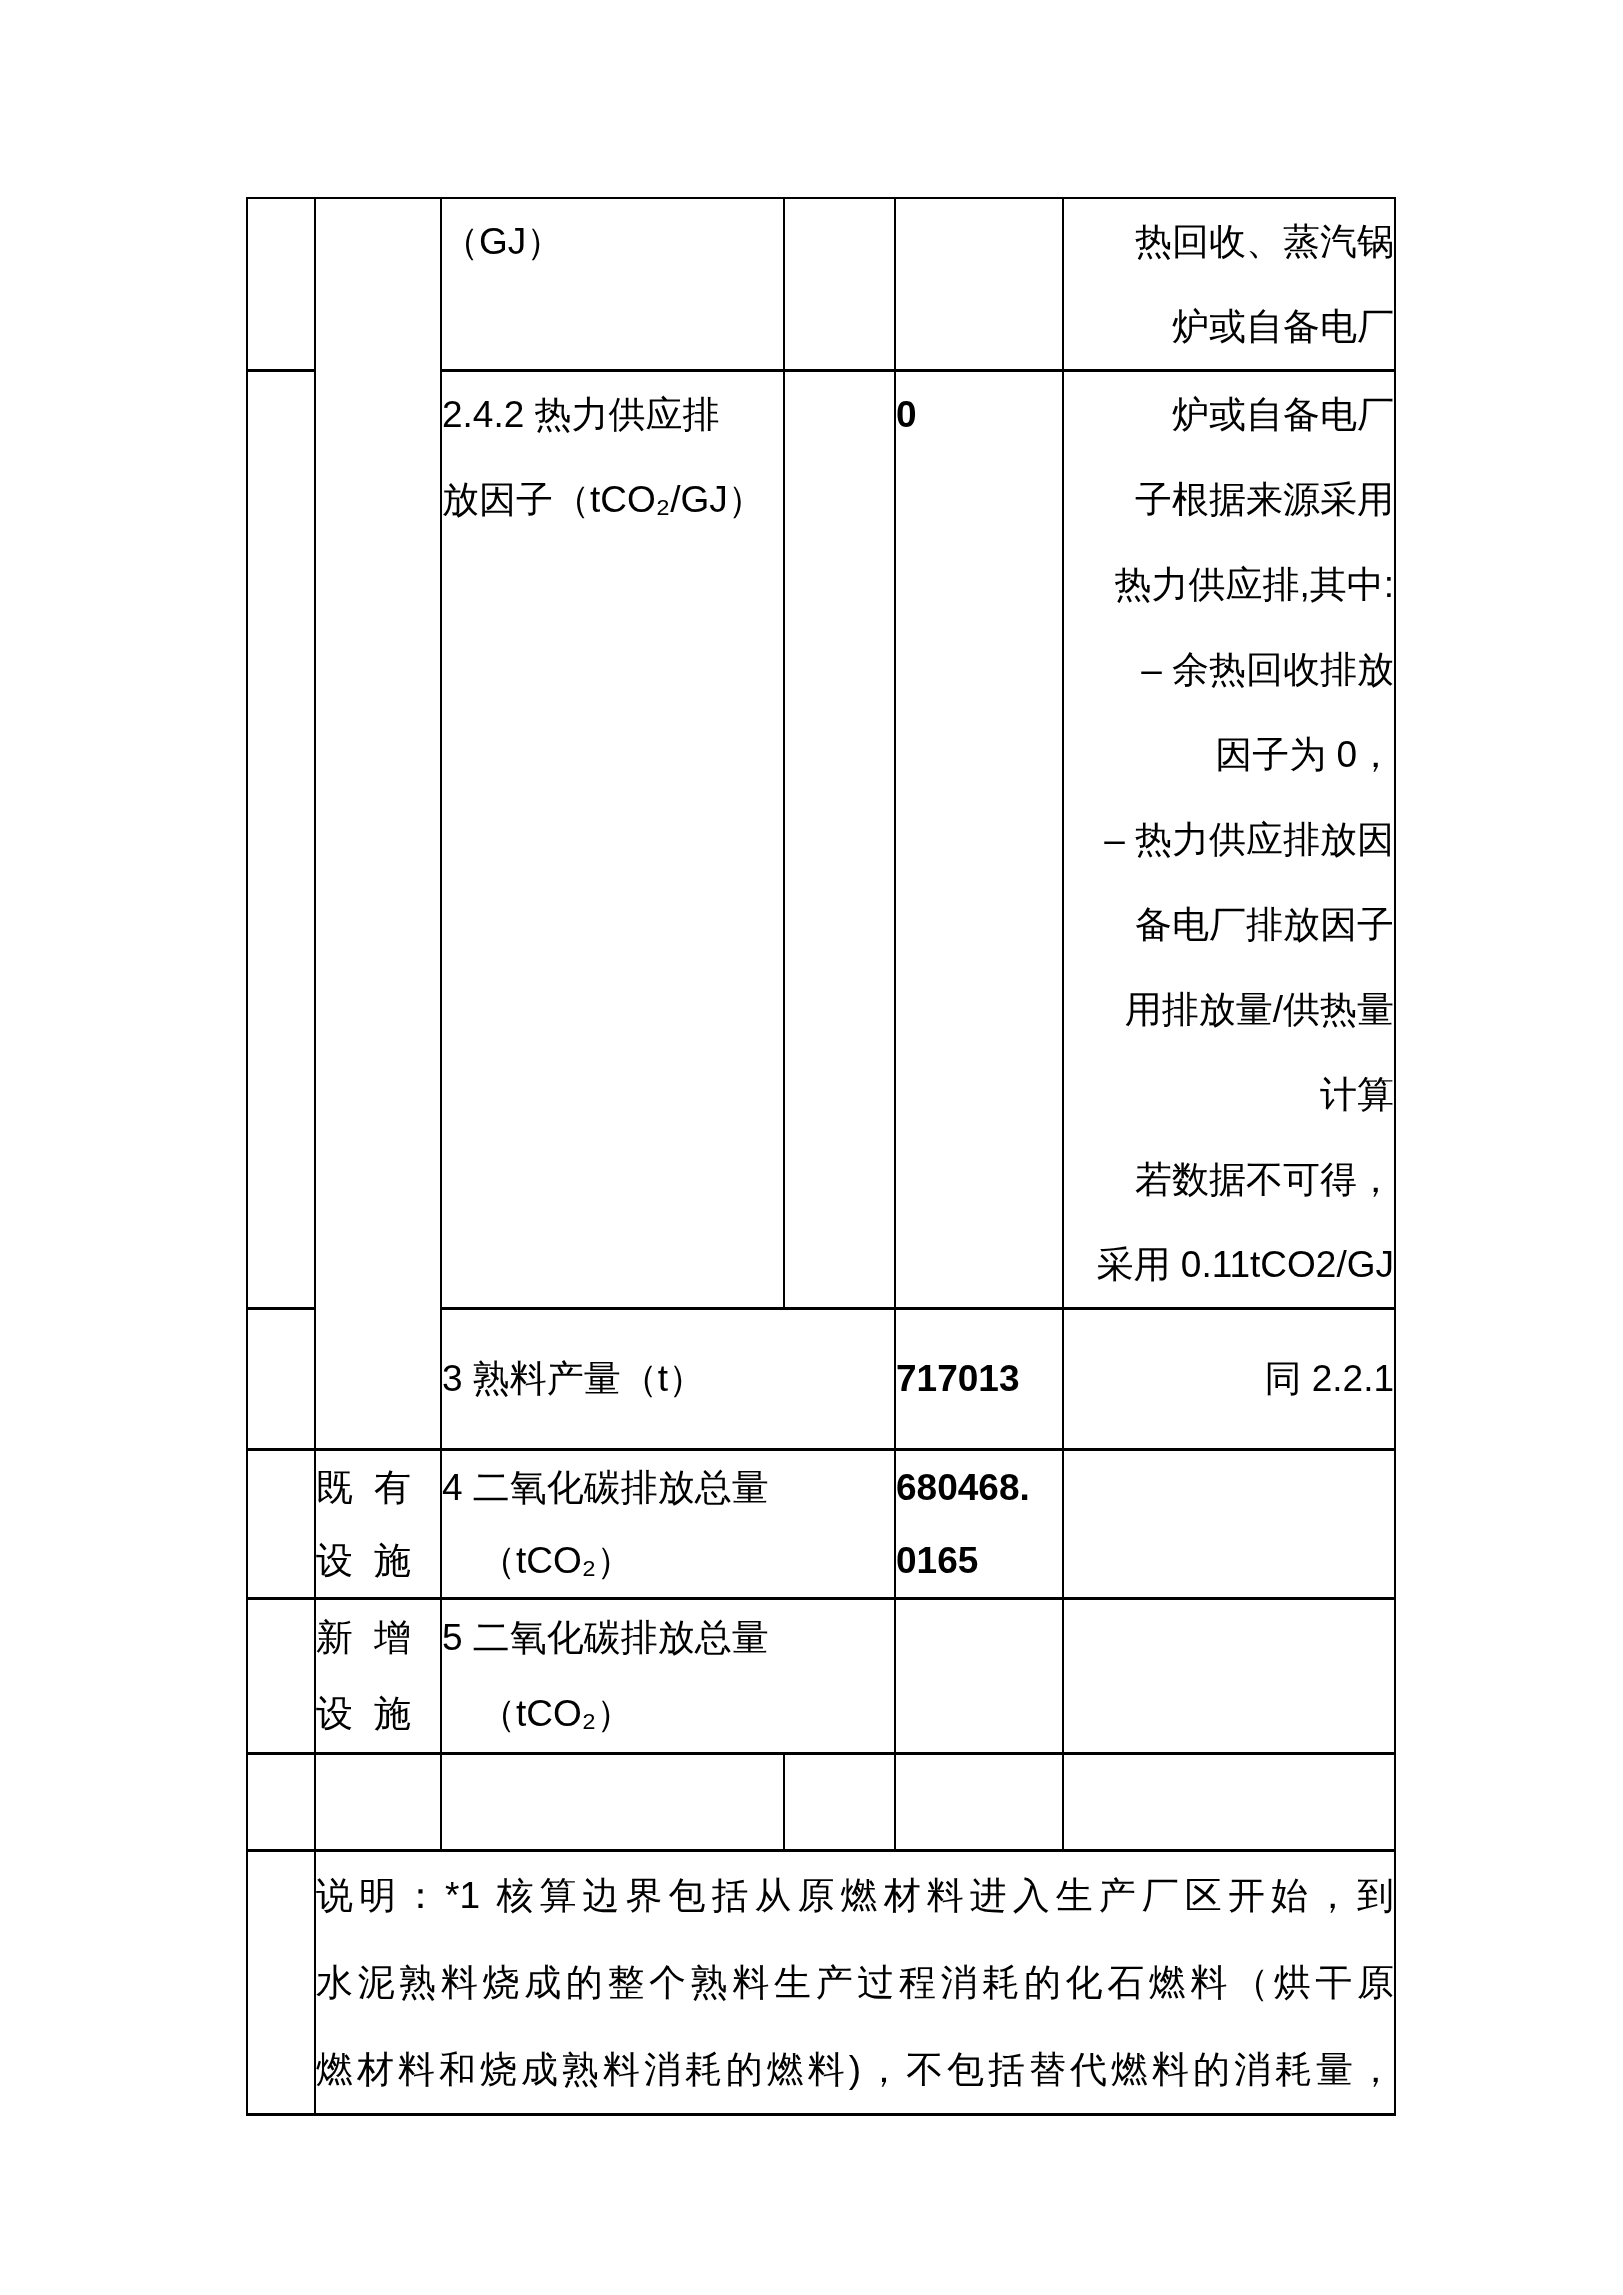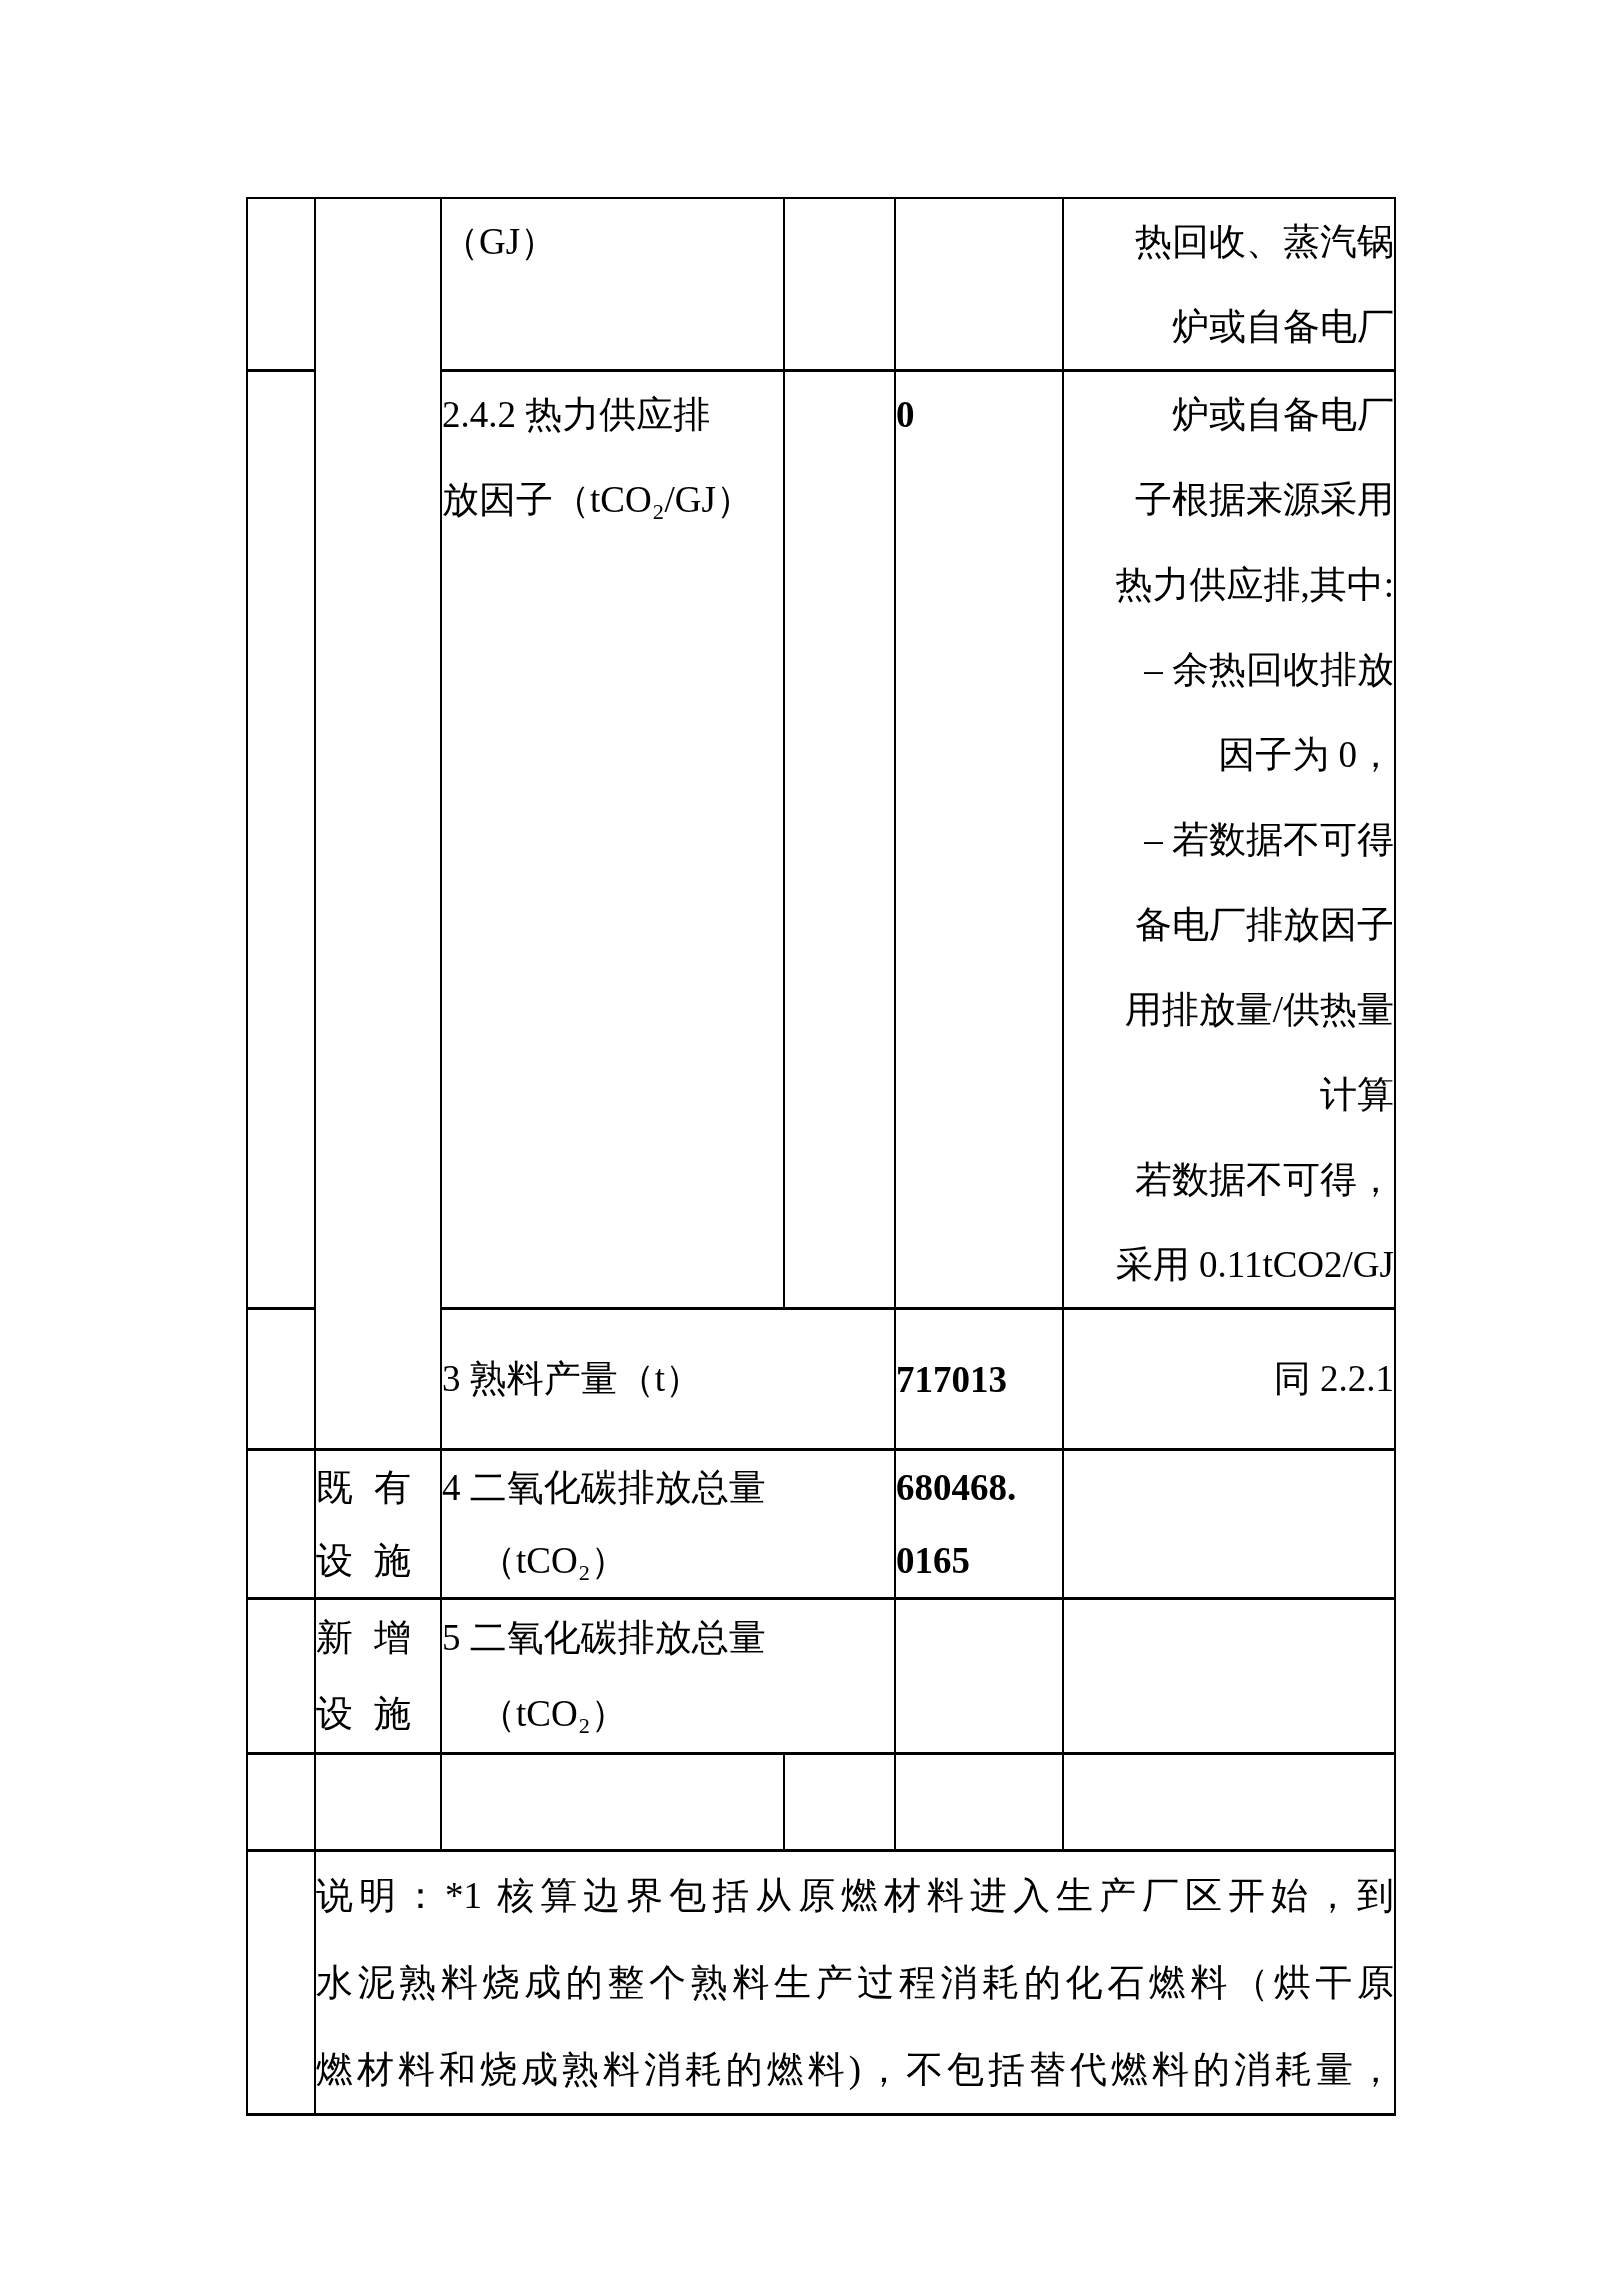--- a/index.html
+++ b/index.html
@@ -3,21 +3,21 @@
 <meta charset="utf-8">
 <style>
   html, body { margin: 0; padding: 0; }
   body { background: #ffffff; }
   .page {
     position: relative;
     width: 1623px;
     height: 2295px;
     background: #ffffff;
     overflow: hidden;
-    font-family: Liberation Serif, serif;
+    font-family: Liberation Sans, sans-serif;
     color: #000000;
   }
   table.doc {
     position: absolute;
     left: 246px;
     top: 197px;
     width: 1148px;
     border-collapse: collapse;
     table-layout: fixed;
   }
@@ -112,21 +112,21 @@
             <div class="ln">放因子（tCO₂/GJ）</div>
           </td>
       <td></td>
       <td class="value">0</td>
       <td class="note">
             <div class="ln">炉或自备电厂</div>
             <div class="ln">子根据来源采用</div>
             <div class="ln">热力供应排,其中:</div>
             <div class="ln">– 余热回收排放</div>
             <div class="ln">因子为 0，</div>
-            <div class="ln">– 若数据不可得</div>
+            <div class="ln">– 热力供应排放因</div>
             <div class="ln">备电厂排放因子</div>
             <div class="ln">用排放量/供热量</div>
             <div class="ln">计算</div>
             <div class="ln">若数据不可得，</div>
             <div class="ln">采用 0.11tCO2/GJ</div>
           </td>
     </tr>
 
     <tr class="thick" style="height:141px">
       <td></td>

